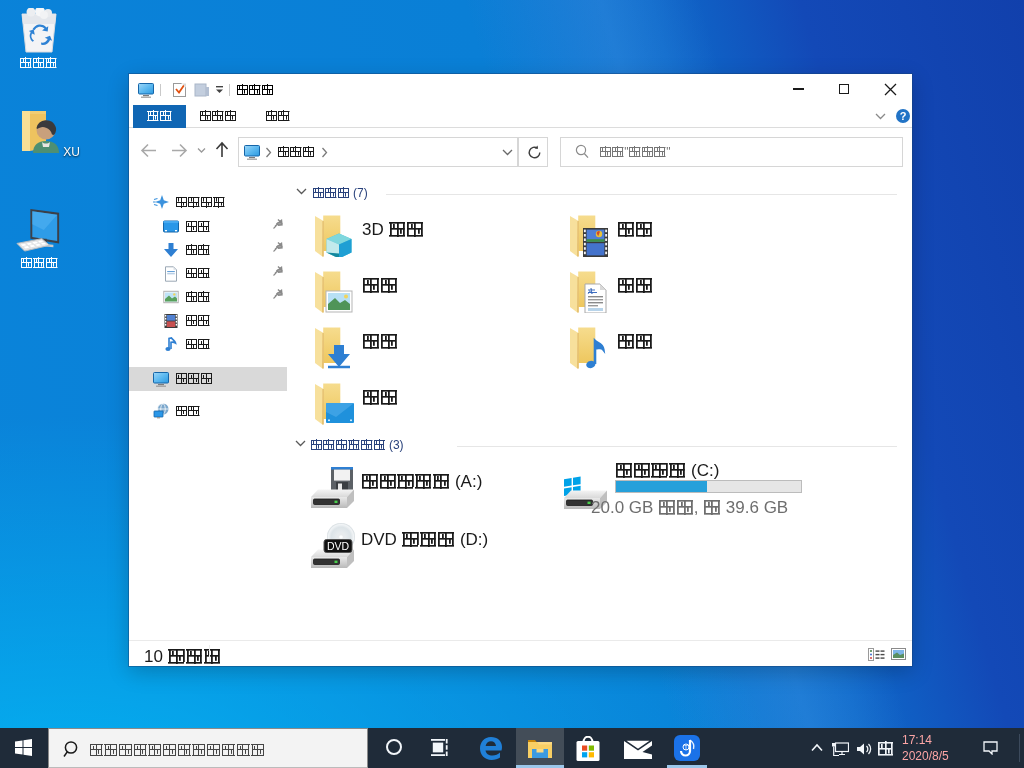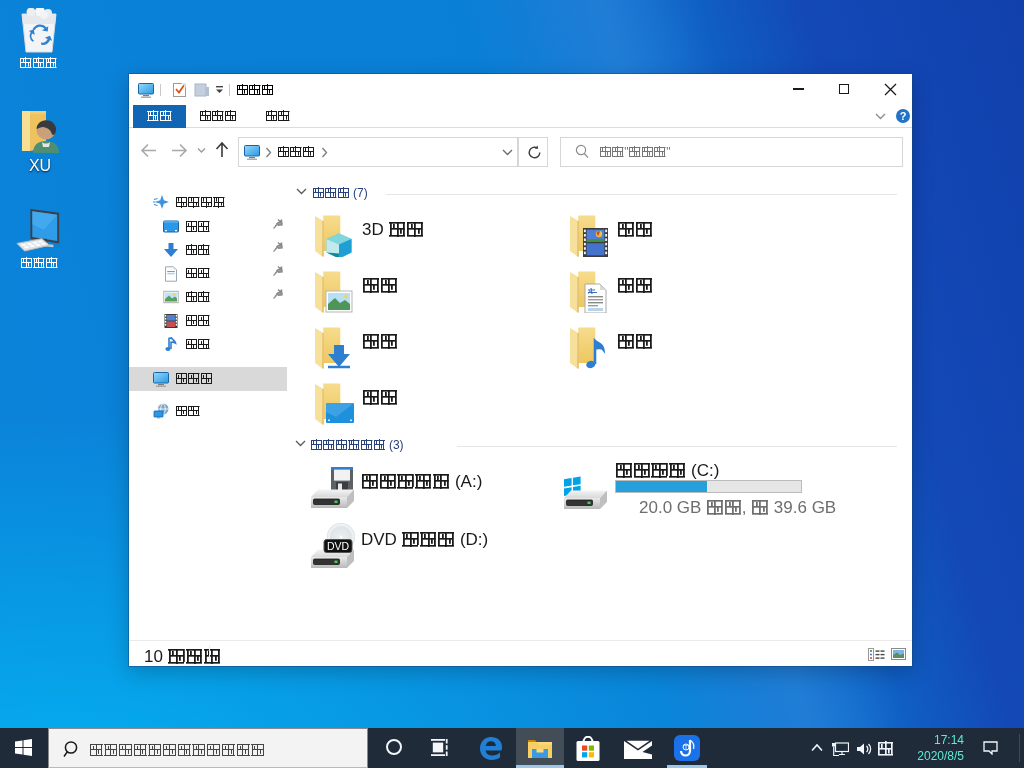--- a/index.html
+++ b/index.html
@@ -57,21 +57,21 @@
 <div class="abs white" style="left:0px;top:56px;width:77px;text-align:center;font-size:12px;text-shadow:0 1px 2px rgba(0,0,0,.8)"><i class="z"></i><i class="z"></i><i class="z"></i></div>
 <svg class="abs" style="left:20px;top:108px" width="40" height="46" viewBox="0 0 40 46">
 <path d="M2 3 L26 3 L26 40 L2 43 Z" fill="#f0cd74"></path>
 <path d="M2 3 L10 3 L10 43 L2 43 Z" fill="#f7df96"></path>
 <path d="M10 6 L26 6 L26 40 L10 43 Z" fill="#eec35f"></path>
 <circle cx="26" cy="22" r="9.5" fill="#c8a07c"></circle>
 <path d="M16.5 20 a10 10 0 0 1 19 -1.5 c1.5 3 0 7 -1.5 8.5 l-2-0.5 a9.5 9.5 0 0 0 -15 -5.5 z" fill="#3a3a3c"></path>
 <path d="M13 45 c0-8 5-12 13-12 c8 0 13 4 13 12 z" fill="#4e8f72"></path>
 <path d="M22 34 c2 2 6 2 8 0 l-1 5 -6 0 z" fill="#e8e6e2"></path>
 </svg>
-<div class="abs white" style="left:0px;top:157px;width:80px;text-align:center;font-size:16px;font-family:'Liberation Sans';text-shadow:0 1px 2px rgba(0,0,0,.8)">XU</div>
+<div class="abs white" style="left:0px;top:145px;width:80px;text-align:right;font-size:12px;font-family:'Liberation Sans';text-shadow:0 1px 2px rgba(0,0,0,.8)">XU</div>
 <svg class="abs" style="left:15px;top:207px" width="48" height="46" viewBox="0 0 50 48">
 <path d="M16 2 L46 6 L46 38 L16 33 Z" fill="#3c4049"></path>
 <path d="M18 4.5 L44 8.2 L44 35.5 L18 31.2 Z" fill="#2e9ce8"></path>
 <path d="M18 4.5 L44 8.2 L30 24 L18 18 Z" fill="#55b4f2" opacity=".55"></path>
 <path d="M29 33 L33 33 L33 38 L29 37.5 Z" fill="#3c4049"></path>
 <path d="M24 38 L40 39.5 L40 42 L24 40.5 Z" fill="#c7c9cc"></path>
 <path d="M2 38 L28 33 L36 40 L10 46 Z" fill="#e3e4e6" stroke="#b9bbbe" stroke-width="1"></path>
 <path d="M6 39.2 l4 -0.8 2 1.6 -4 0.9 z M12 38 l4 -0.8 2 1.6 -4 0.9 z M18 36.8 l4 -0.8 2 1.6 -4 0.9 z M24 35.6 l3.5 -0.7 2 1.5 -3.8 0.8 z
 M9 41.5 l4 -0.8 2 1.6 -4 0.9 z M15 40.3 l4 -0.8 2 1.6 -4 0.9 z M21 39.1 l4 -0.8 2 1.6 -4 0.9 z M27 37.9 l3.5 -0.7 2 1.5 -3.6 0.8 z" fill="#fff"></path>
 </svg>
@@ -434,21 +434,21 @@
         <rect x="9" y="10.4" width="7.6" height="7.6" transform="skewY(-9)"></rect>
       </g>
 <g transform="translate(2,19)">
         <use href="#drive"></use>
       </g>
 </svg>
 <div class="abs label" style="left:486px;top:387px"><i class="z"></i><i class="z"></i><i class="z"></i><i class="z"></i> (C:)</div>
 <div class="abs" style="left:486px;top:406px;width:187px;height:13px;border:1px solid #bcbcbc;background:#e6e6e6">
       <div style="width:91px;height:100%;background:#26a0da"></div>
     </div>
-<div class="abs label grey" style="left:510px;top:424px">20.0 GB <i class="z"></i><i class="z"></i>, <i class="z"></i> 39.6 GB</div>
+<div class="abs label grey" style="left:462px;top:424px">20.0 GB <i class="z"></i><i class="z"></i>, <i class="z"></i> 39.6 GB</div>
 <svg class="abs" style="left:181px;top:448px" width="46" height="46" viewBox="0 0 46 46">
 <circle cx="31" cy="15" r="14" fill="url(#disc)"></circle>
       <circle cx="31" cy="15" r="4.2" fill="#e8ebed"></circle>
       <circle cx="31" cy="15" r="1.8" fill="#fcfdfe"></circle>
 <g transform="translate(0,26)">
         <use href="#drive"></use>
       </g>
 <rect x="14" y="17.5" width="28" height="13" rx="2.5" fill="#111" stroke="#555" stroke-width="1"></rect>
 <text x="28" y="28" font-size="10.5" fill="#fff" text-anchor="middle" font-family="Liberation Sans">DVD</text>
 </svg>
@@ -545,17 +545,17 @@
 <rect x="4.5" y="1" width="13" height="8.5"></rect>
       <path d="M8 12.5 L14 12.5 M11 9.5 L11 12.5"></path>
 <rect x="1" y="1" width="3.5" height="3.5" fill="#f2f6fa" stroke="none"></rect>
       <path d="M2.7 4.5 L2.7 13.5 L8 13.5" stroke-width="1.2"></path>
 </svg>
 <svg class="abs" style="left:856px;top:14px" width="17" height="14" viewBox="0 0 17 14">
 <path d="M1 5 L4 5 L8 1.5 L8 12.5 L4 9 L1 9 Z" fill="#f2f6fa"></path>
 <path d="M10.5 4 a4 4 0 0 1 0 6 M12.5 2 a7 7 0 0 1 0 10" fill="none" stroke="#f2f6fa" stroke-width="1.3"></path>
 </svg>
 <div class="abs white" style="left:877px;top:12px;font-size:16px;color:#f2f6fa"><i class="z"></i></div>
-<div class="abs" style="left:902px;top:4px;width:62px;text-align:right;font-size:12px;color:#5eead4;line-height:16px">17:14<br>2020/8/5</div>
+<div class="abs" style="left:902px;top:4px;width:62px;text-align:left;font-size:12px;color:#fca5a5;line-height:16px">17:14<br>2020/8/5</div>
 <svg class="abs" style="left:983px;top:13px" width="15" height="14" viewBox="0 0 15 14">
 <path d="M1 1 L14 1 L14 10 L9 10 L9 13 L6 10 L1 10 Z" fill="none" stroke="#f2f6fa" stroke-width="1.3"></path>
 </svg>
 <div class="abs" style="left:1019px;top:6px;width:1px;height:28px;background:#3c4a5c"></div>
   </div>
 </body></html>

